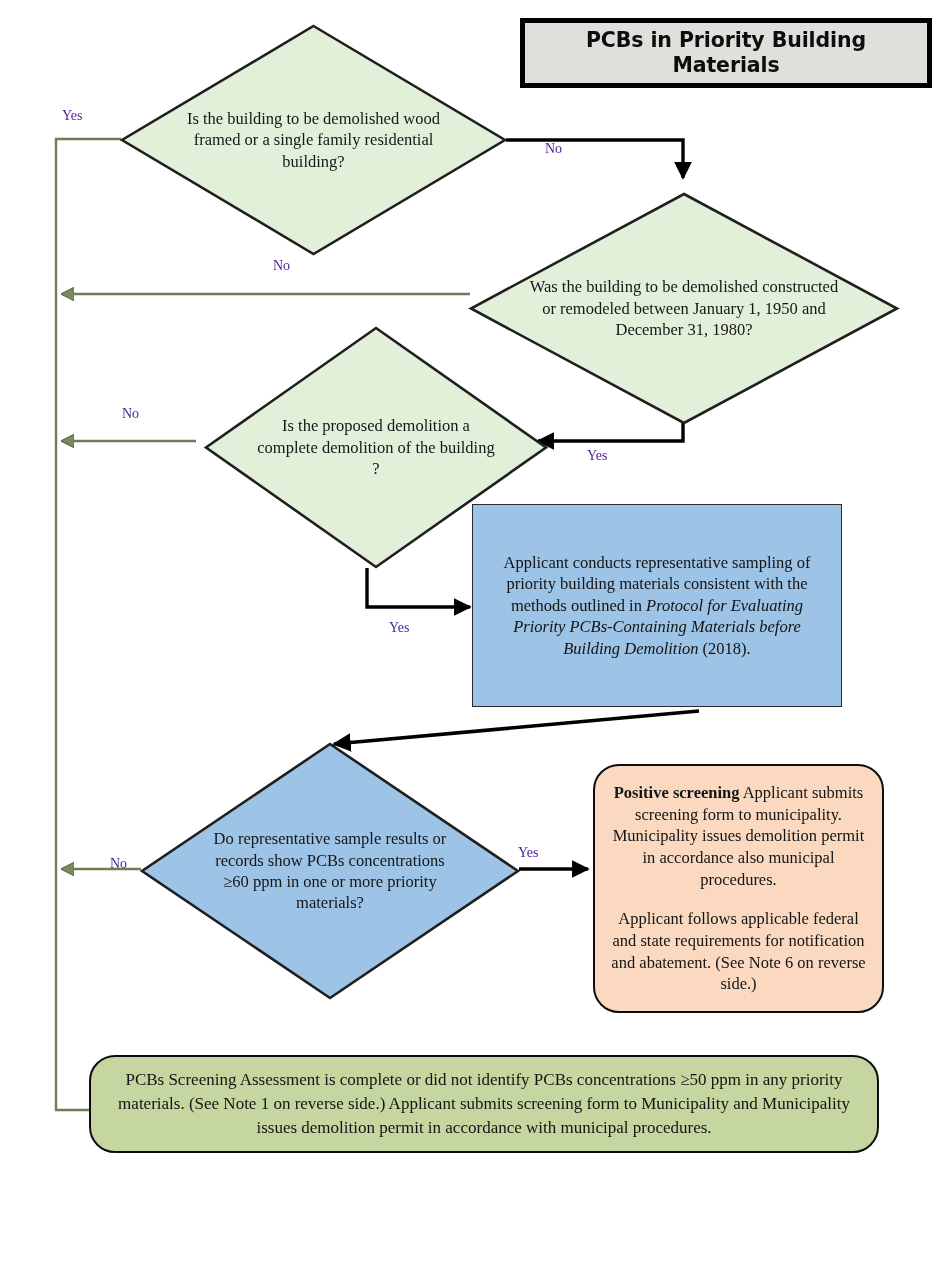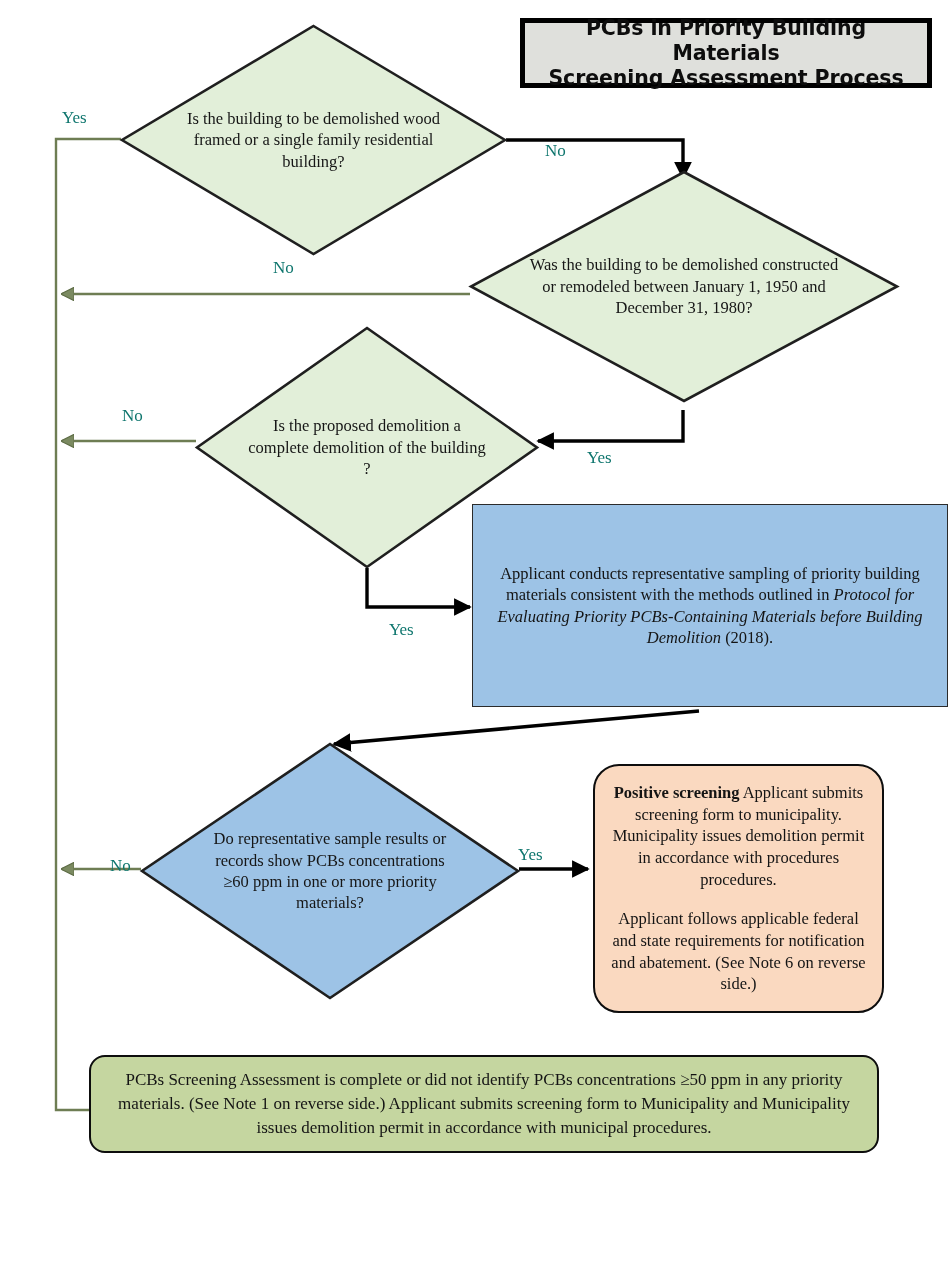--- a/index.html
+++ b/index.html
@@ -106,33 +106,33 @@
   .box-orange {
     background: #fad9c0;
     border: 2.6px solid #0d0d0d;
     border-radius: 26px;
     font-size: 16.5px;
     line-height: 1.32;
   }
   .box-green {
     background: #c5d6a0;
     border: 2.6px solid #0d0d0d;
-    border-radius: 16px;
+    border-radius: 26px;
     font-size: 17px;
     line-height: 1.42;
   }
   .box-green .inner { padding: 0 22px; }
   em { font-style: italic; }
   strong { font-weight: bold; }
 
   
   .edge-label {
     position: absolute;
-    font-size: 17px;
-    color: #0f766e;
+    font-size: 14px;
+    color: #4c1d95;
     white-space: nowrap;
   }
 </style>
 </head>
 <body>
 
 <div id="canvas">
 
   <svg id="wires" viewBox="0 0 950 1266" xmlns="http://www.w3.org/2000/svg">
     <defs>
@@ -159,64 +159,63 @@
     <path fill="none" stroke="#6e7d53" stroke-width="2.4" d="M 470 294 L 62 294" marker-end="url(#arrowGreen)"></path>
 
     <path fill="none" stroke="#6e7d53" stroke-width="2.4" d="M 196 441 L 62 441" marker-end="url(#arrowGreen)"></path>
 
     <path fill="none" stroke="#6e7d53" stroke-width="2.4" d="M 141 869 L 62 869" marker-end="url(#arrowGreen)"></path>
   </svg>
 
   <div class="title-box">
     <div>
       <span>PCBs in Priority Building Materials</span><br>
-      <span>Screening Assessment  Process</span>
     </div>
   </div>
 
   <div class="diamond" style="left:120px; top:24px; width:387px; height:232px;">
     <svg width="387" height="232" viewBox="0 0 387 232" xmlns="http://www.w3.org/2000/svg">
       <polygon points="193.5,2 385,116 193.5,230 2,116" fill="#e2efd9" stroke="#1f1f1f" stroke-width="2.6"></polygon>
     </svg>
     <div class="dtext">Is the building to be demolished wood framed or a single family residential building?</div>
   </div>
 
-  <div class="diamond" style="left:469px; top:170px; width:430px; height:233px;">
+  <div class="diamond" style="left:469px; top:192px; width:430px; height:233px;">
     <svg width="430" height="233" viewBox="0 0 430 233" xmlns="http://www.w3.org/2000/svg">
       <polygon points="215,2 428,116.5 215,231 2,116.5" fill="#e2efd9" stroke="#1f1f1f" stroke-width="2.6"></polygon>
     </svg>
     <div class="dtext">Was the building to be demolished constructed or remodeled between January 1, 1950 and  December 31, 1980?</div>
   </div>
 
-  <div class="diamond" style="left:195px; top:326px; width:344px; height:243px;">
+  <div class="diamond" style="left:204px; top:326px; width:344px; height:243px;">
     <svg width="344" height="243" viewBox="0 0 344 243" xmlns="http://www.w3.org/2000/svg">
       <polygon points="172,2 342,121.5 172,241 2,121.5" fill="#e2efd9" stroke="#1f1f1f" stroke-width="2.6"></polygon>
     </svg>
     <div class="dtext">Is the proposed demolition a complete demolition of the building ?</div>
   </div>
 
-  <div class="box box-blue" style="left:472px; top:504px; width:476px; height:203px;">
+  <div class="box box-blue" style="left:472px; top:504px; width:370px; height:203px;">
     <div class="inner">
       <p>
         <span>Applicant conducts representative sampling of priority building materials consistent with the methods outlined in </span><em>Protocol for Evaluating Priority PCBs-Containing Materials before Building Demolition</em><span> (2018).</span>
       </p>
     </div>
   </div>
 
   <div class="diamond" style="left:140px; top:742px; width:380px; height:258px;">
     <svg width="380" height="258" viewBox="0 0 380 258" xmlns="http://www.w3.org/2000/svg">
       <polygon points="190,2 378,129 190,256 2,129" fill="#9dc3e6" stroke="#1f1f1f" stroke-width="2.6"></polygon>
     </svg>
     <div class="dtext" style="left:19%; width:62%;">Do representative sample results or records show PCBs concentrations ≥60 ppm in one or more priority materials?</div>
   </div>
 
   <div class="box box-orange" style="left:593px; top:764px; width:291px; height:249px;">
     <div class="inner">
       <p>
-        <strong>Positive screening</strong><span> Applicant submits screening form to municipality. Municipality issues demolition permit in accordance with procedures procedures.</span>
+        <strong>Positive screening</strong><span> Applicant submits screening form to municipality. Municipality issues demolition permit in accordance also municipal procedures.</span>
       </p>
       <p>Applicant follows applicable federal and state requirements for notification and abatement. (See Note 6 on reverse side.)</p>
     </div>
   </div>
 
   <div class="box box-green" style="left:89px; top:1055px; width:790px; height:98px;">
     <div class="inner">
       <p>PCBs Screening Assessment is complete or did not identify PCBs concentrations ≥50 ppm in any priority materials. (See Note 1 on reverse side.) Applicant submits screening form to Municipality and Municipality issues demolition permit in accordance with municipal procedures.</p>
     </div>
   </div>

